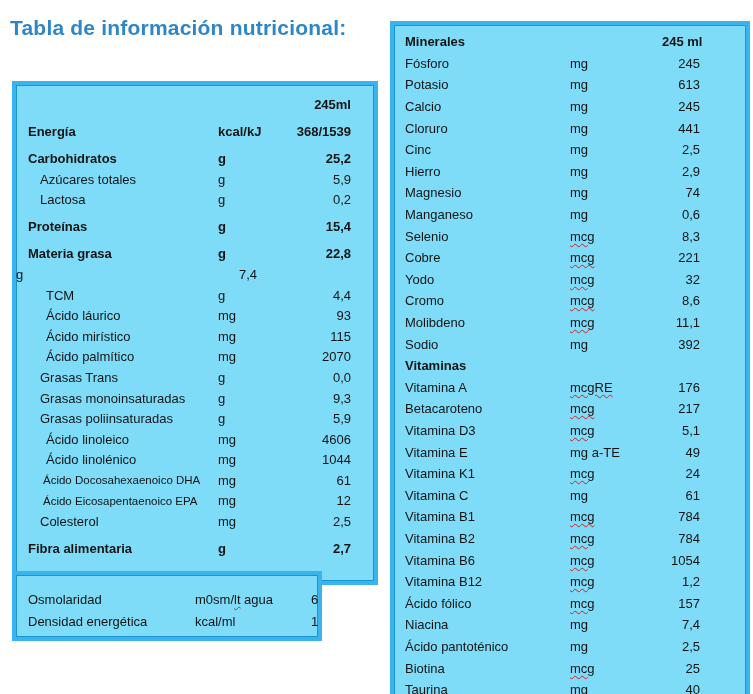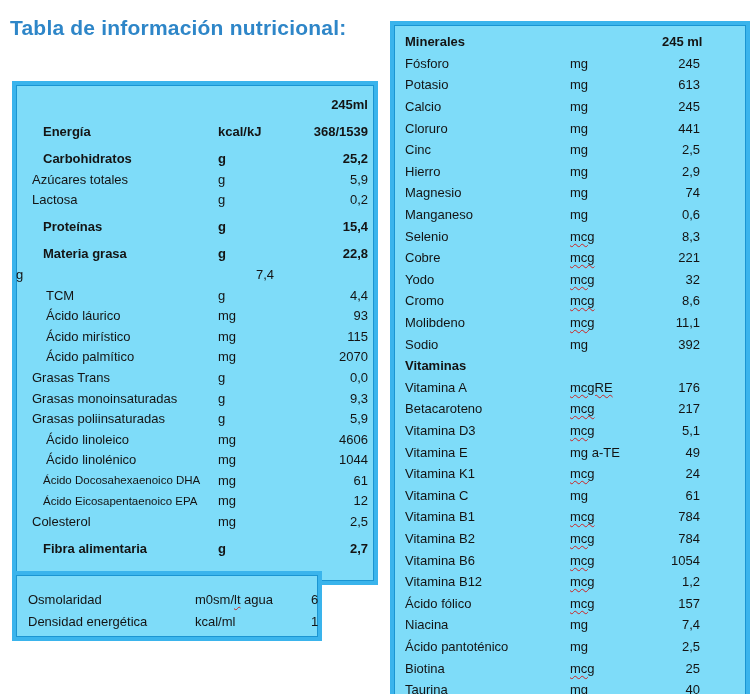--- a/index.html
+++ b/index.html
@@ -26,28 +26,28 @@
 
   .row{display:grid;align-items:center;font-size:13px;}
   .panel-main .row{grid-template-columns:202px 62px 1fr;height:20.6px;}
   .panel-main .row.gap{margin-top:6.5px;}
   .panel-osmo .row{grid-template-columns:179px 116px 1fr;height:22px;}
   .panel-right .row{grid-template-columns:176px 92px 1fr;height:21.6px;}
 
   .row.bold{font-weight:bold;}
   .row.small .label{font-size:11.5px;padding-left:27px;}
   .cell{white-space:nowrap;}
-  .label.ind0{padding-left:27px;}
-  .label.ind1{padding-left:16px;}
+  .label.ind0{padding-left:12px;}
+  .label.ind1{padding-left:24px;}
   .label.ind2{padding-left:30px;}
   .panel-osmo .label{padding-left:12px;}
   .panel-right .label{padding-left:11px;}
 
   .value{text-align:right;}
-  .panel-main .value{padding-right:6px;}
+  .panel-main .value{padding-right:23px;}
   .panel-osmo .value{padding-right:15px;}
   .panel-right .value{padding-right:46px;}
 
   .sq{
     text-decoration-line:underline;
     text-decoration-style:wavy;
     text-decoration-color:var(--squiggle,#CC2222);
     text-decoration-thickness:1px;
     text-underline-offset:2px;
   }

